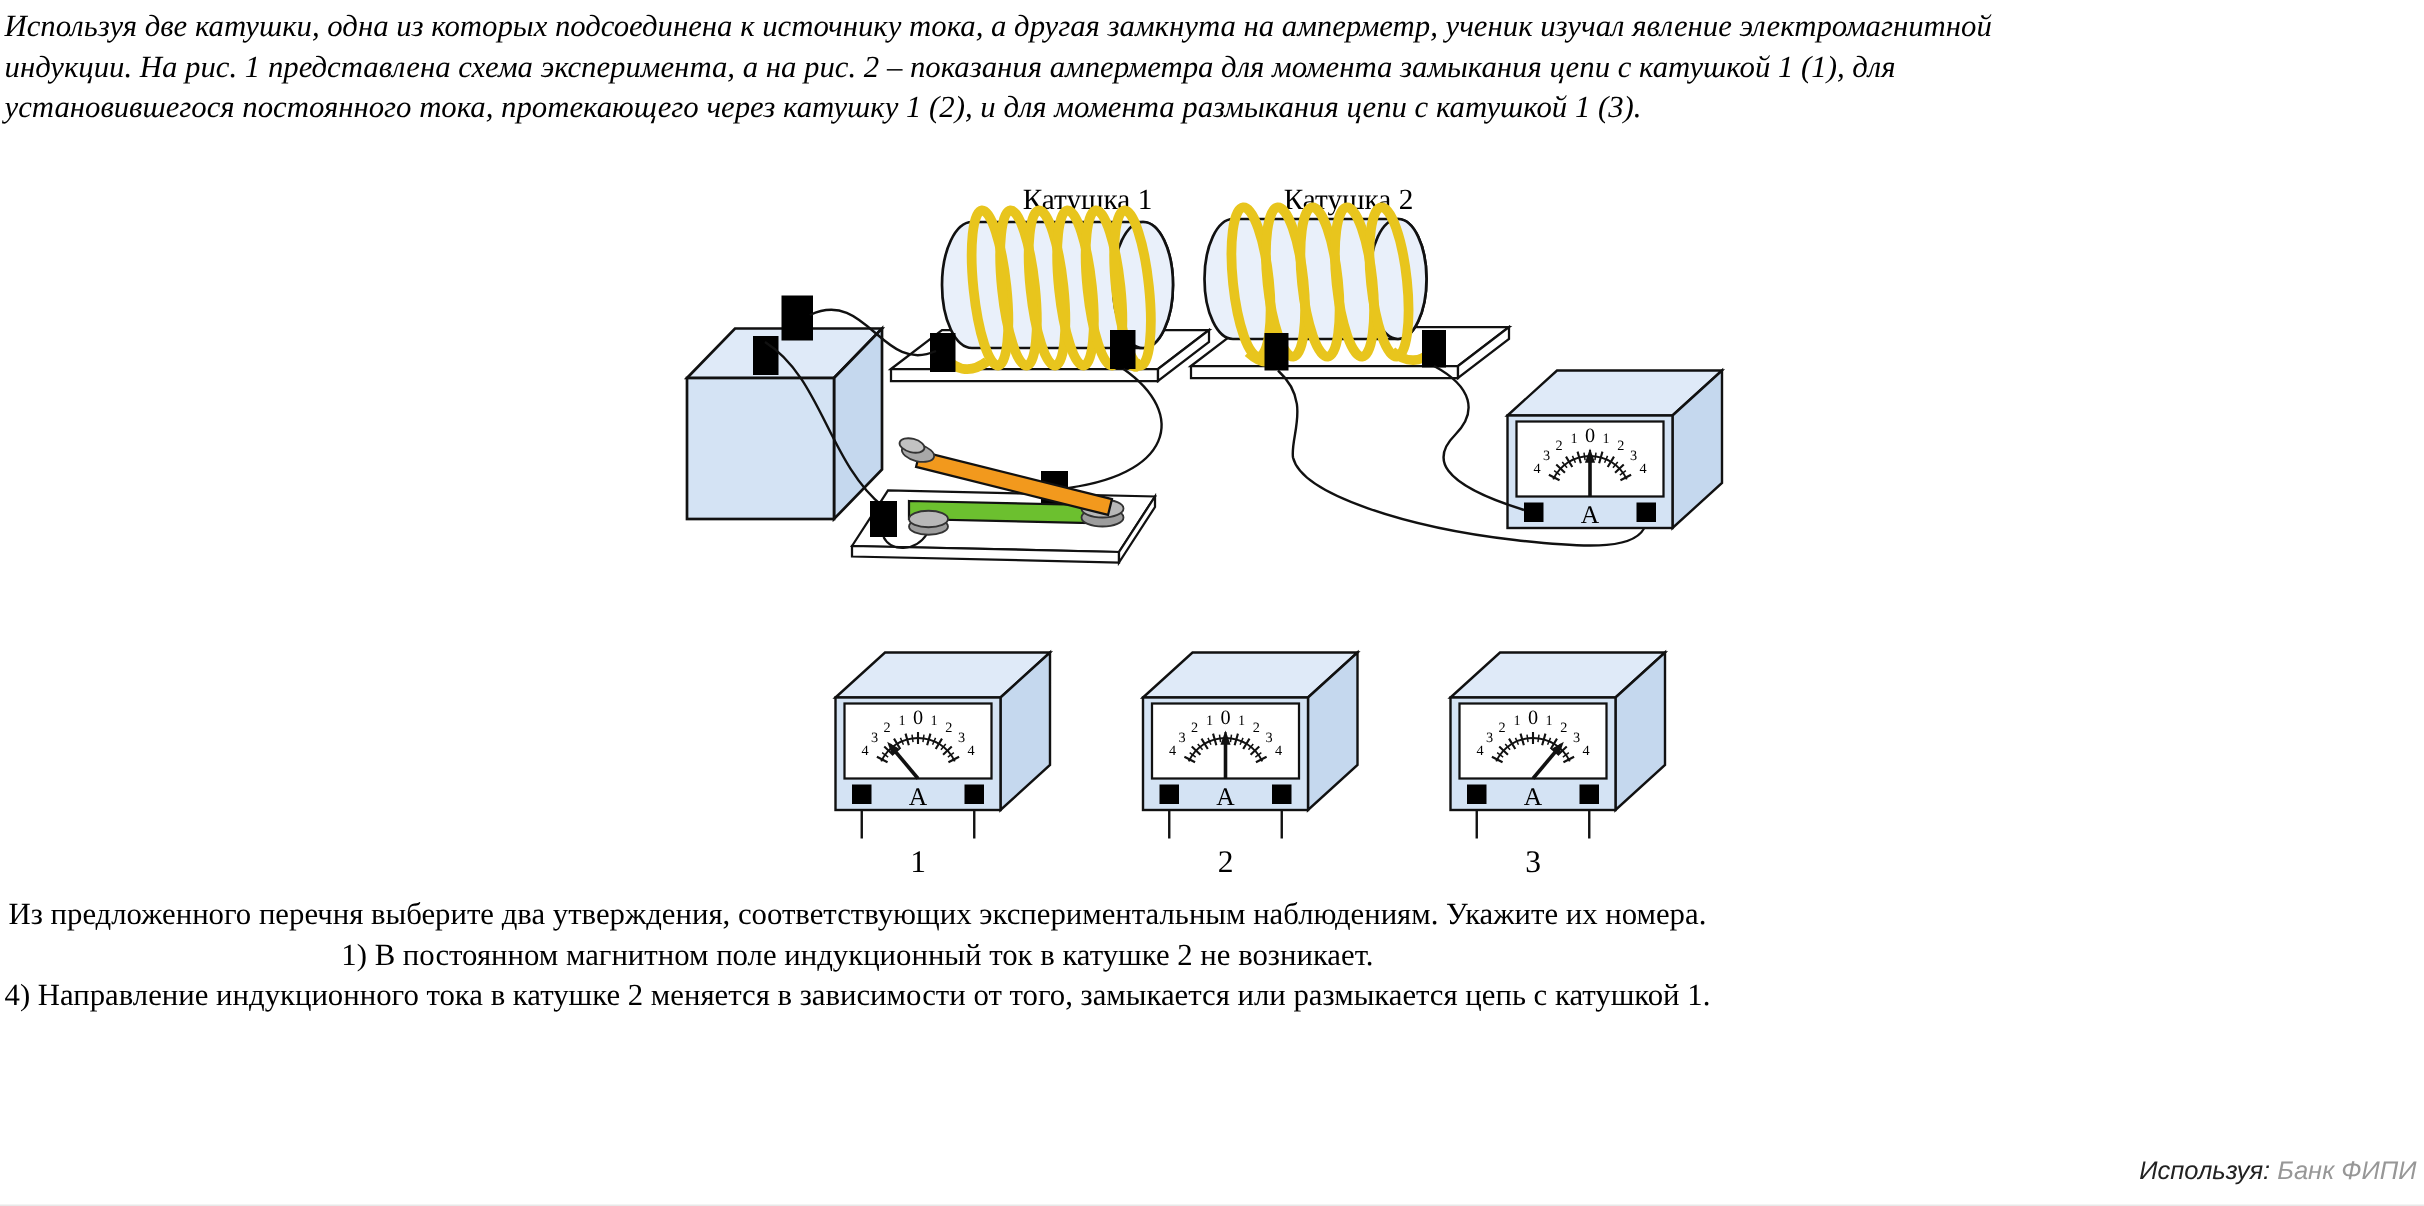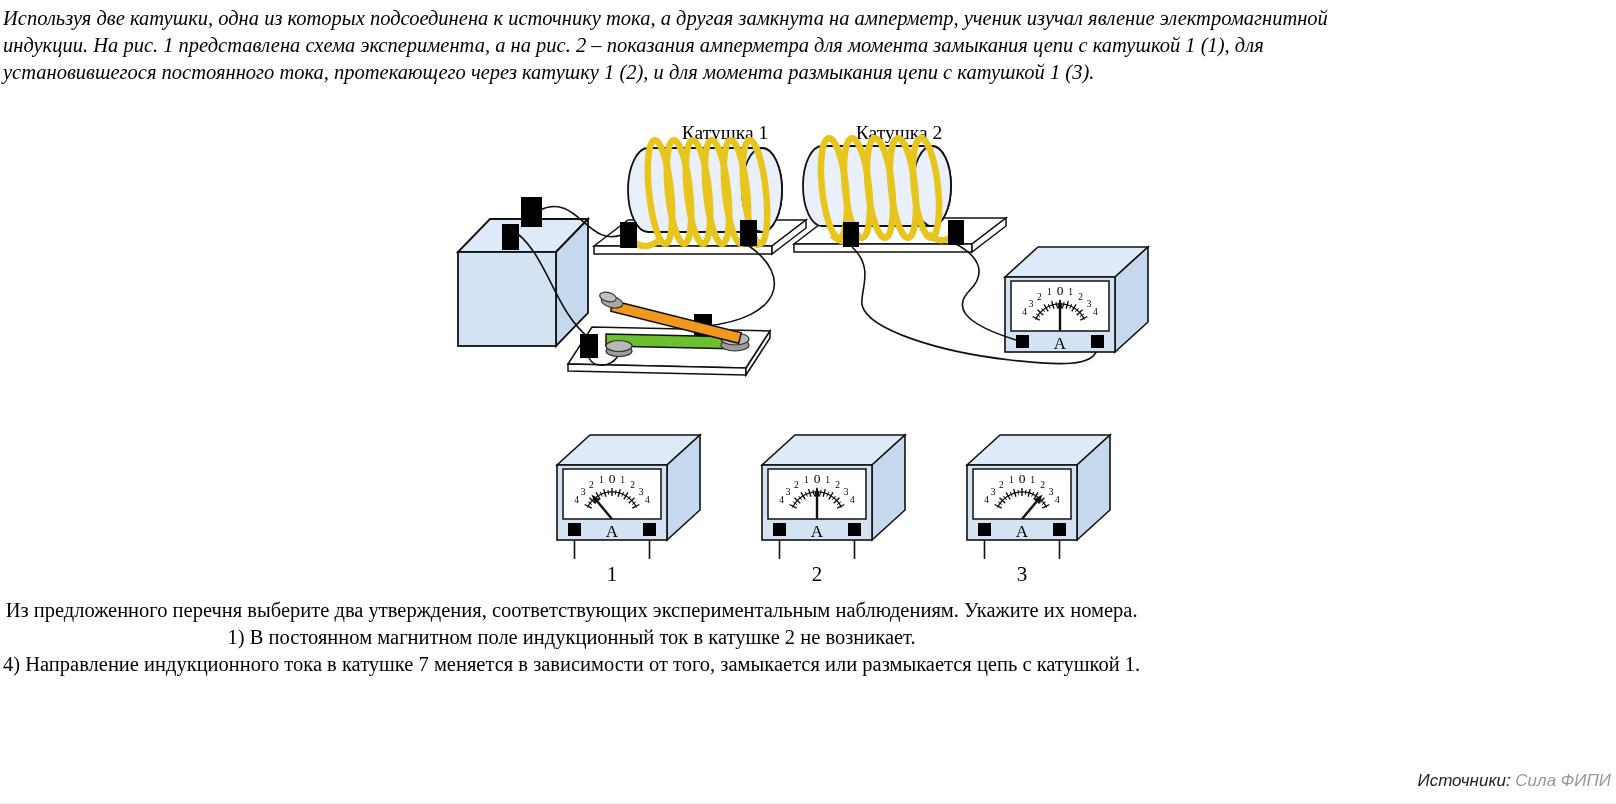--- a/index.html
+++ b/index.html
@@ -156,22 +156,22 @@
     <use href="#needle-proto" transform="translate(1022,519) rotate(40)"></use>
     <line x1="984.5" y1="540" x2="984.5" y2="559" stroke="#111" stroke-width="1.6"></line>
     <line x1="1059.5" y1="540" x2="1059.5" y2="559" stroke="#111" stroke-width="1.6"></line>
     <text x="1022" y="581" font-size="21" text-anchor="middle">3</text>
   </g>
 </svg>
 
 <div class="bottom-text">
   <div>Из предложенного перечня выберите два утверждения, соответствующих экспериментальным наблюдениям. Укажите их номера.</div>
   <div>1) В постоянном магнитном поле индукционный ток в катушке 2 не возникает.</div>
-  <div>4) Направление индукционного тока в катушке 7 меняется в зависимости от того, замыкается или размыкается цепь с катушкой 1.</div>
+  <div>4) Направление индукционного тока в катушке 2 меняется в зависимости от того, замыкается или размыкается цепь с катушкой 1.</div>
 </div>
 
 <div class="source">
-  <span class="prefix">Источники:</span>
+  <span class="prefix">Используя:</span>
   <span> </span>
-  <a class="link">Сила ФИПИ</a>
+  <a class="link">Банк ФИПИ</a>
 </div>
 
 <div class="bottom-rule"></div>
 
 </body></html>

